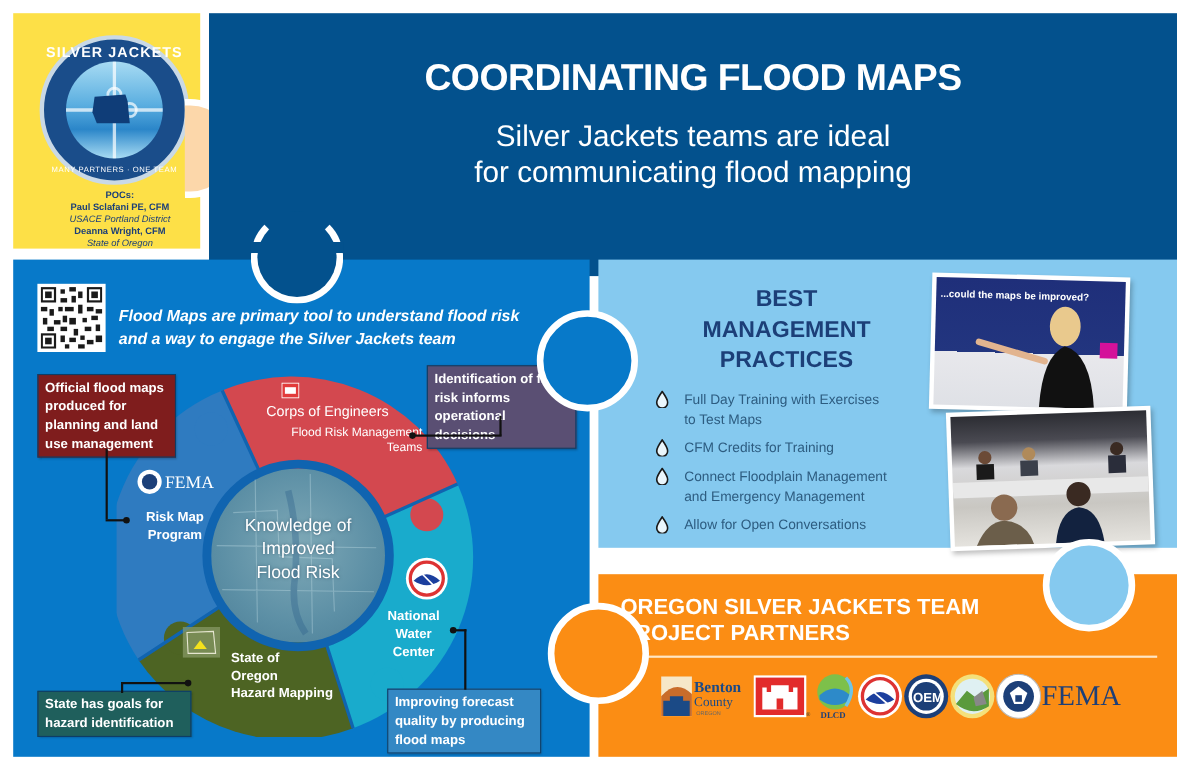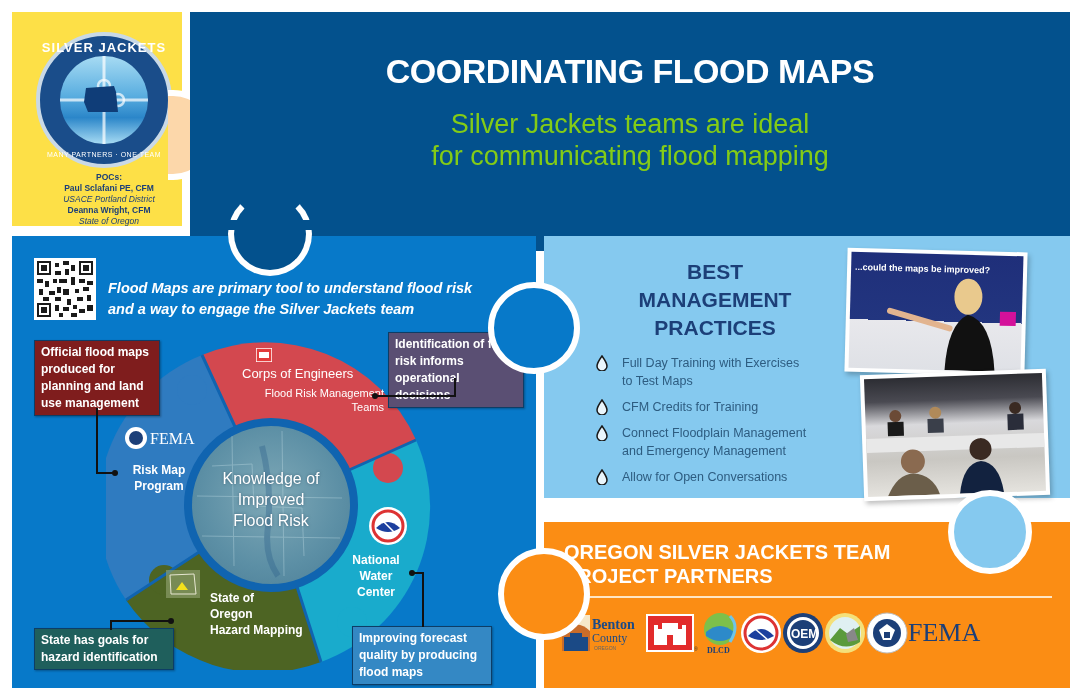--- a/index.html
+++ b/index.html
@@ -27,21 +27,21 @@
   .logo-badge { position: absolute; left: 24px; top: 20px; width: 136px; height: 136px; border-radius: 50%; background: #1a4d8a; border: 4px solid #c9d9e6; }
   .logo-inner { position: absolute; left: 20px; top: 20px; width: 88px; height: 88px; border-radius: 50%; background: linear-gradient(180deg, #a7dbf3 0%, #5aaee0 45%, #2b86c9 70%, #a7dbf3 100%); }
   .logo-text-top { position: absolute; left: 0; top: 4px; width: 100%; text-align: center; color: #fff; font-weight: bold; font-size: 13px; letter-spacing: 1px; }
   .logo-text-bot { position: absolute; left: 0; bottom: 6px; width: 100%; text-align: center; color: #fff; font-size: 7px; letter-spacing: 0.5px; }
   .poc-block { position: absolute; left: 0; top: 160px; width: 100%; text-align: center; color: #1c3f78; font-size: 8.5px; line-height: 11px; padding-left: 24px; }
   .poc-block .b { font-weight: bold; }
   .poc-block .i { font-style: italic; }
 
   
   .title-main { position: absolute; left: 0; top: 40px; width: 100%; text-align: center; color: #ffffff; font-weight: bold; font-size: 34px; letter-spacing: -0.5px; }
-  .title-sub { position: absolute; left: 0; top: 96px; width: 100%; text-align: center; color: #84cc16; font-size: 27px; line-height: 32px; }
+  .title-sub { position: absolute; left: 0; top: 96px; width: 100%; text-align: center; color: #ffffff; font-size: 27px; line-height: 32px; }
 
   
   .qr { position: absolute; left: 22px; top: 22px; width: 62px; height: 62px; background: #fff; padding: 3px; }
   .intro { position: absolute; left: 96px; top: 42px; color: #fff; font-style: italic; font-weight: bold; font-size: 14.5px; line-height: 21px; }
 
   .callout { position: absolute; color: #fff; font-weight: bold; font-size: 12px; line-height: 17px; padding: 3px 6px; border: 1px solid #0d3d66; box-shadow: 1px 1px 2px rgba(0,0,0,.3); }
   #callout-official { left: 22px; top: 104px; width: 126px; background: #7f1d1d; }
   #callout-identify { left: 376px; top: 96px; width: 136px; background: #5a4f73; }
   #callout-state { left: 22px; top: 392px; width: 140px; background: #1f5f5c; }
   #callout-improve { left: 340px; top: 390px; width: 140px; background: #3488c4; }
@@ -68,21 +68,21 @@
   #photo1 { left: 302px; top: 14px; width: 180px; height: 124px; transform: rotate(1.5deg); }
   #photo2 { left: 318px; top: 136px; width: 186px; height: 126px; transform: rotate(-2deg); }
   .photo-inner { width: 100%; height: 100%; position: relative; overflow: hidden; }
   #photo1 .photo-inner { background: linear-gradient(180deg, #1f2f7a 0%, #22357f 58%, #e8e8ec 58%, #dfe1e6 100%); }
   #photo2 .photo-inner { background: linear-gradient(180deg, #2c2d33 0%, #4a4a52 20%, #d9d9dc 40%, #c9c7c2 70%, #e5e3de 100%); }
   .slide-text { position: absolute; left: 4px; top: 10px; color: #fff; font-size: 9px; font-weight: bold; }
 
   
   .partners-title { position: absolute; left: 20px; top: 18px; color: #fff; font-weight: bold; font-size: 20px; line-height: 24px; }
   .partners-rule { position: absolute; left: 20px; top: 74px; width: 488px; height: 2px; background: #ffe6c4; }
-  .logos { position: absolute; left: 18px; top: 88px; width: 496px; height: 46px; display: flex; align-items: center; justify-content: flex-start; }
+  .logos { position: absolute; left: 18px; top: 88px; width: 496px; height: 46px; display: flex; align-items: center; justify-content: center; }
   .plogo { height: 40px; display: flex; align-items: center; justify-content: center; }
   .plogo-text { font-family: "Liberation Serif", serif; }
 </style>
 </head>
 <body>
 
 <div class="panel" id="poc-panel">
   <div class="logo-badge">
     <div class="logo-text-top">SILVER JACKETS</div>
     <div class="logo-inner">

